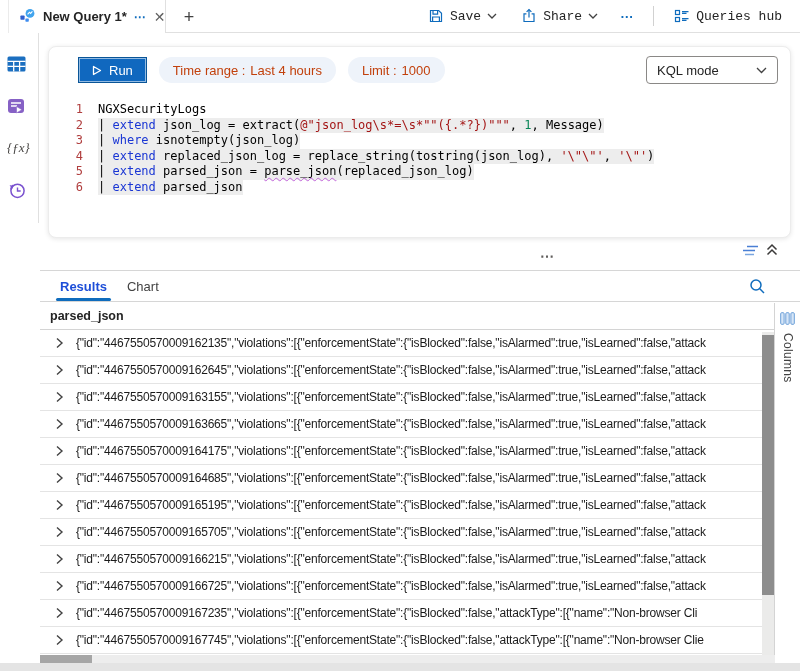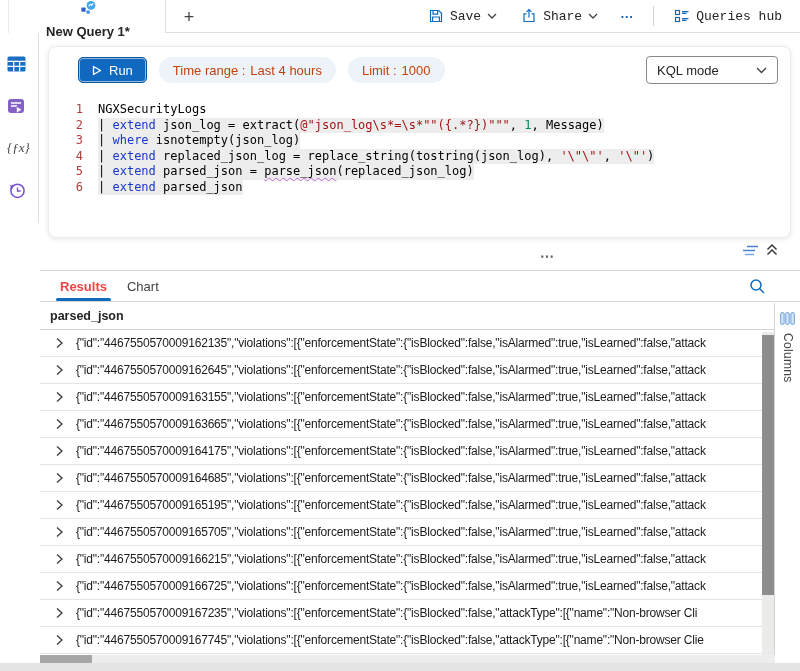--- a/index.html
+++ b/index.html
@@ -10,21 +10,21 @@
     -webkit-font-smoothing:antialiased;
   }
   svg { display:block; }
 
   
   .topbar { position:absolute; left:0; top:0; width:800px; height:33px; background:#fff; }
   .topbar-line { position:absolute; left:166px; right:0; top:32px; height:1px; background:#e0e0e0; }
   .doc-tab {
     position:absolute; left:8px; top:0; width:158px; height:33px;
     display:flex; align-items:center; gap:7px; padding:0 8px 0 10px;
-    background:#fff; border-left:1px solid #ebebeb; border-right:1px solid #e0e0e0;flex-direction:column;
+    background:#fff; border-left:1px solid #ebebeb; border-right:1px solid #e0e0e0;
   }
   .doc-tab-title { font-size:13px; font-weight:bold; color:#242424; white-space:nowrap; }
   .tab-more { color:#0f6cbd; font-size:12px; font-weight:bold; letter-spacing:1px; line-height:1; cursor:pointer; }
   .tab-close { color:#616161; font-size:14px; line-height:1; cursor:pointer; }
   .new-tab-btn {
     position:absolute; left:176px; top:4px; width:26px; height:26px;
     display:flex; align-items:center; justify-content:center;
     font-size:18px; font-weight:300; color:#424242; cursor:pointer;
   }
   .topbar-actions {
@@ -45,21 +45,21 @@
 
   
   .query-card {
     position:absolute; left:48px; top:46px; width:743px; height:192px;
     background:#fff; border:1px solid #ececec; border-radius:8px;
     box-shadow:0 1px 5px rgba(0,0,0,.10);
   }
   .qc-toolbar { display:flex; align-items:center; height:46px; padding-left:29px; padding-right:12px; }
   .run-btn {
     display:flex; align-items:center; gap:7px; height:26px; padding:0 13px;
-    background:#1068bf; border:1px solid #0a5597; border-radius:5px;
+    background:#1068bf; border:1px solid #0a5597; border-radius:0;
     box-shadow:inset 0 0 0 1px rgba(255,255,255,.55);
     color:#fff; font-size:13px; cursor:pointer;
   }
   .pill {
     display:flex; align-items:center; gap:5px; height:26px; padding:0 14px;
     background:#eef3fa; border-radius:14px; font-size:13px; color:#c2410c;
     margin-left:12px; cursor:pointer; white-space:nowrap;
   }
   .pill b { font-weight:normal; }
   .mode-select {
@@ -90,21 +90,21 @@
   .splitter-dots {
     position:absolute; left:540px; top:249px; color:#605e5c; font-size:14px; font-weight:bold;
     letter-spacing:2px; line-height:1; cursor:row-resize;
   }
   .results-topline { position:absolute; left:40px; right:0; top:270px; height:1px; background:#d6d6d6; }
 
   
   .results { position:absolute; left:40px; top:271px; width:760px; height:392px; background:#fff; }
   .res-tabs { display:flex; align-items:center; height:31px; border-bottom:1px solid #d6d6d6; padding-left:10px; position:relative; }
   .res-tab { font-size:13px; color:#424242; padding:0 10px; height:100%; display:flex; align-items:center; position:relative; cursor:pointer; }
-  .res-tab.active { font-weight:bold; color:#ef4444; }
+  .res-tab.active { font-weight:bold; color:#1d4ed8; }
   .res-tab.active::after {
     content:""; position:absolute; left:6px; right:6px; bottom:0; height:3px;
     background:#0f6cbd; border-radius:2px;
   }
   .res-search { position:absolute; right:34px; top:7px; cursor:pointer; }
 
   .grid-header { height:28px; display:flex; align-items:center; border-bottom:1px solid #d4d4d4; }
   .grid-header .col-title { margin-left:10px; font-size:12.5px; font-weight:bold; color:#242424; }
 
   .grid-rows { position:relative; }

